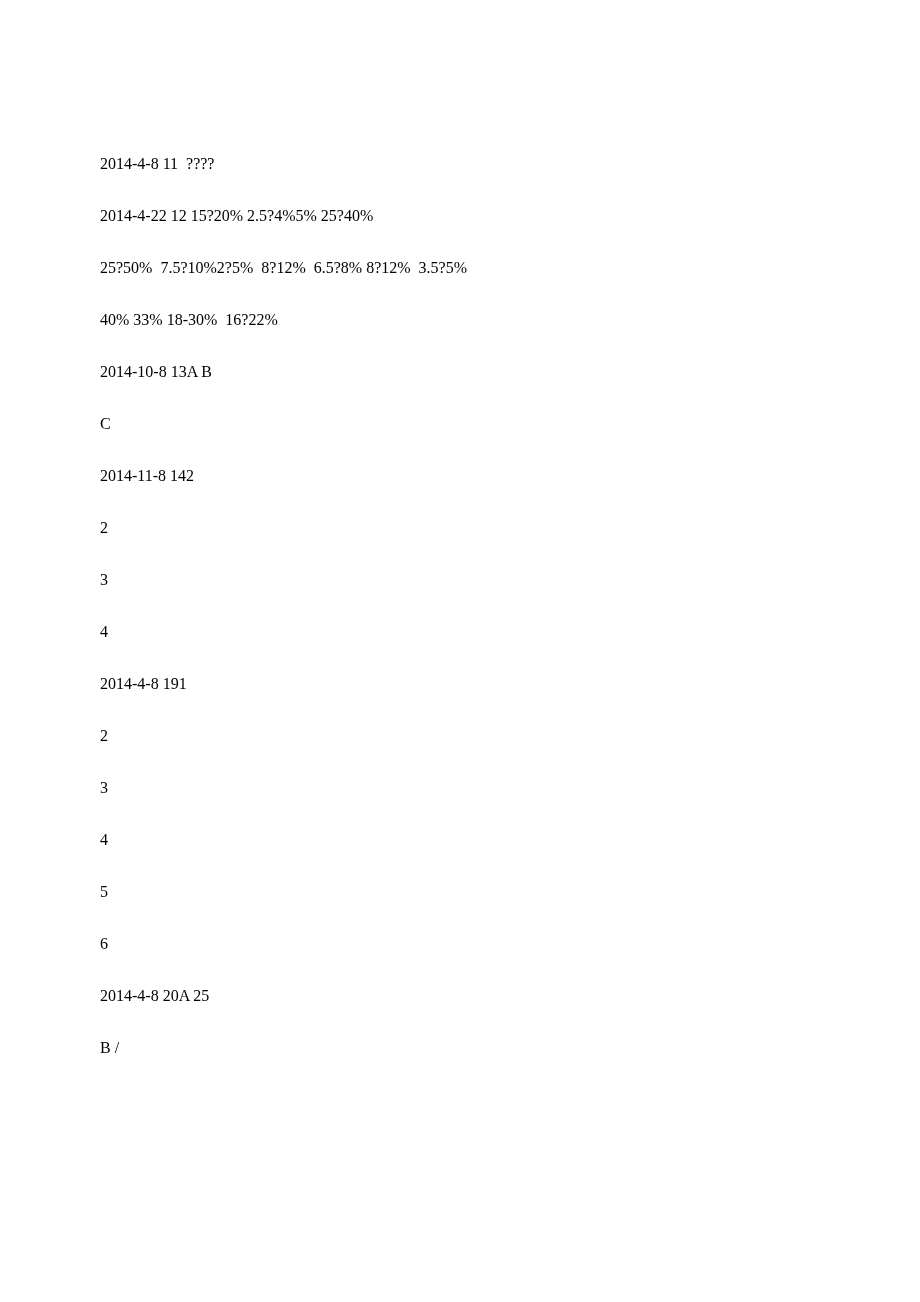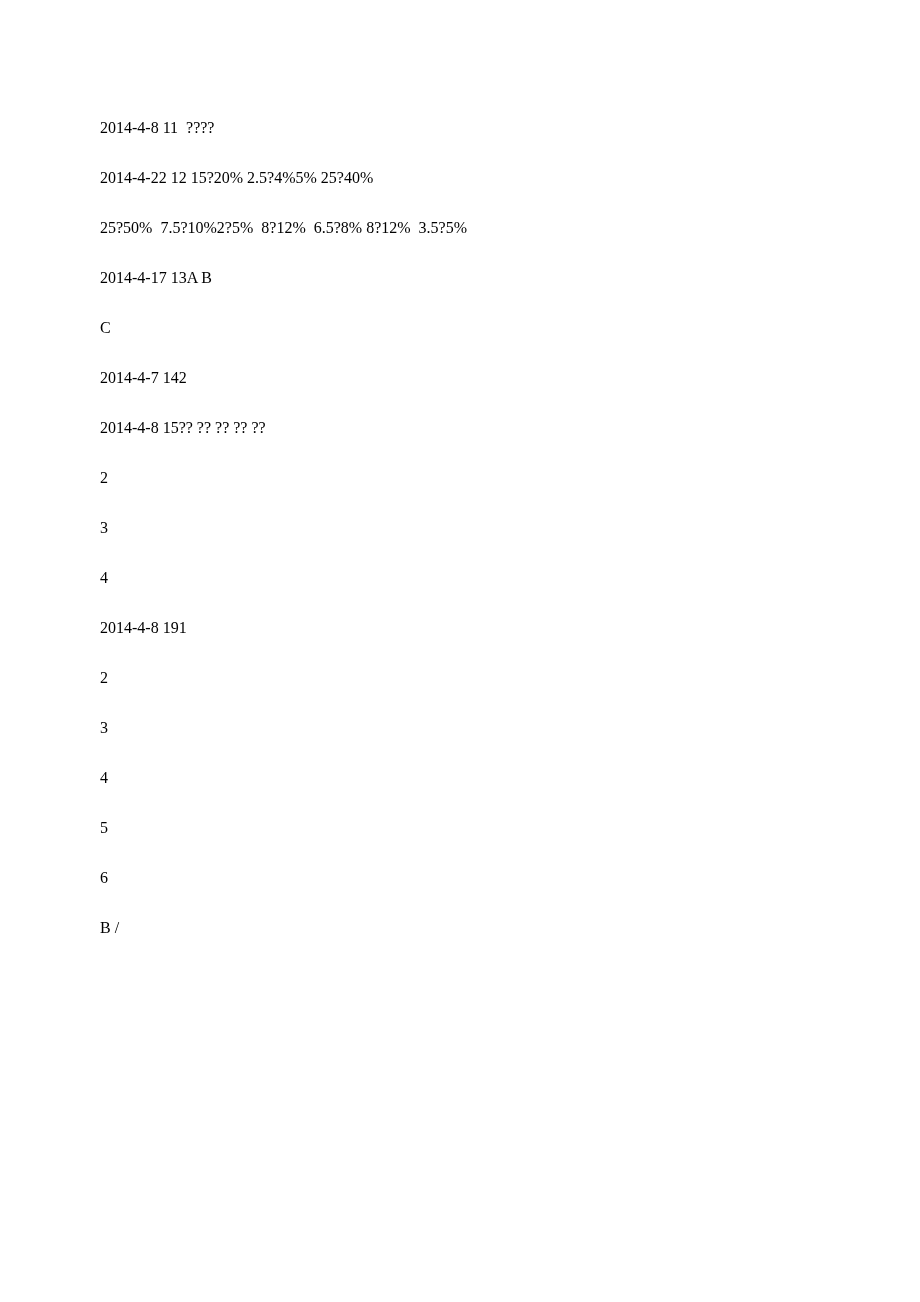--- a/index.html
+++ b/index.html
@@ -11,36 +11,38 @@
   .page {
     padding: 120px 100px 80px 100px;
     font-family: "SimSun", "NSimSun", "Songti SC", serif;
     font-size: 16px;
     color: #000;
     line-height: 1.0;
   }
   .line {
     margin-bottom: 34px;
     white-space: pre;
+    margin-top: 36px;
   }
 </style>
 </head>
 <body>
 
 <div class="page">
   <div class="line">2014-4-8 11  ????</div>
   <div class="line">2014-4-22 12 15?20% 2.5?4%5% 25?40%</div>
   <div class="line">25?50%  7.5?10%2?5%  8?12%  6.5?8% 8?12%  3.5?5%</div>
-  <div class="line">2014-4-17 13A B</div>
+  <div class="line">40% 33% 18-30%  16?22%</div>
+  <div class="line">2014-10-8 13A B</div>
   <div class="line">C</div>
-  <div class="line">2014-4-7 142</div>
-  <div class="line">2014-4-8 15?? ?? ?? ?? ??</div>
+  <div class="line">2014-11-8 142</div>
   <div class="line">2</div>
   <div class="line">3</div>
   <div class="line">4</div>
   <div class="line">2014-4-8 191</div>
   <div class="line">2</div>
   <div class="line">3</div>
   <div class="line">4</div>
   <div class="line">5</div>
   <div class="line">6</div>
+  <div class="line">2014-4-8 20A 25</div>
   <div class="line">B /</div>
 </div>
 
 </body></html>

